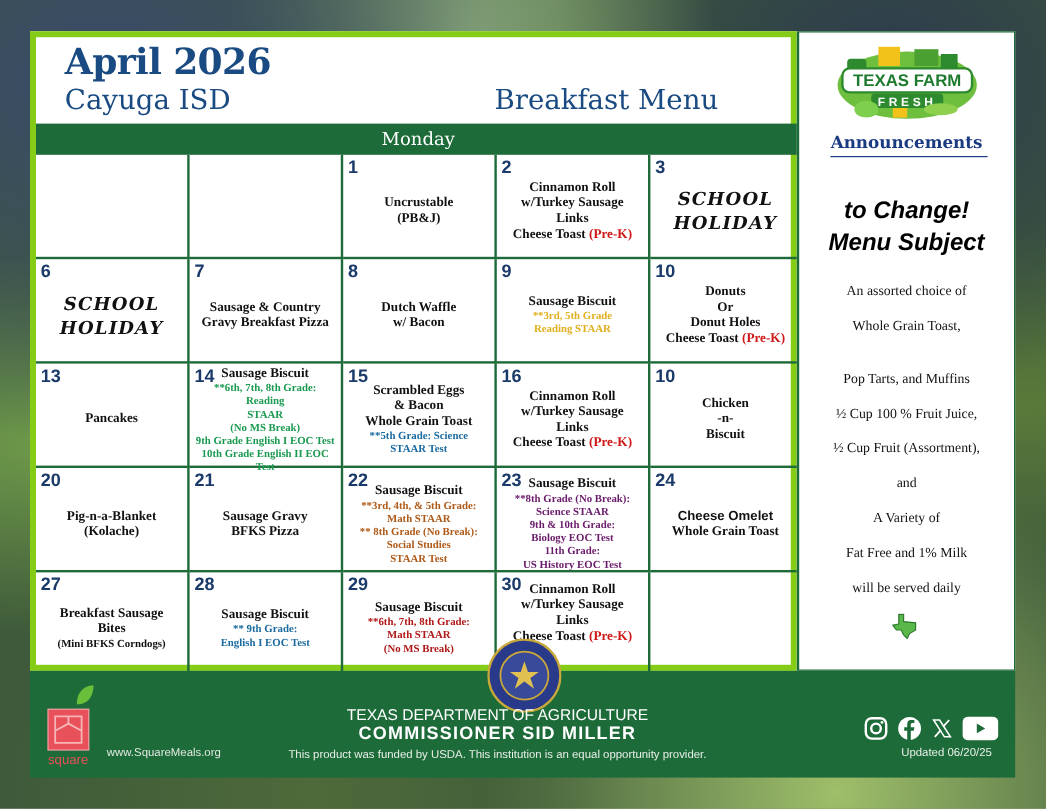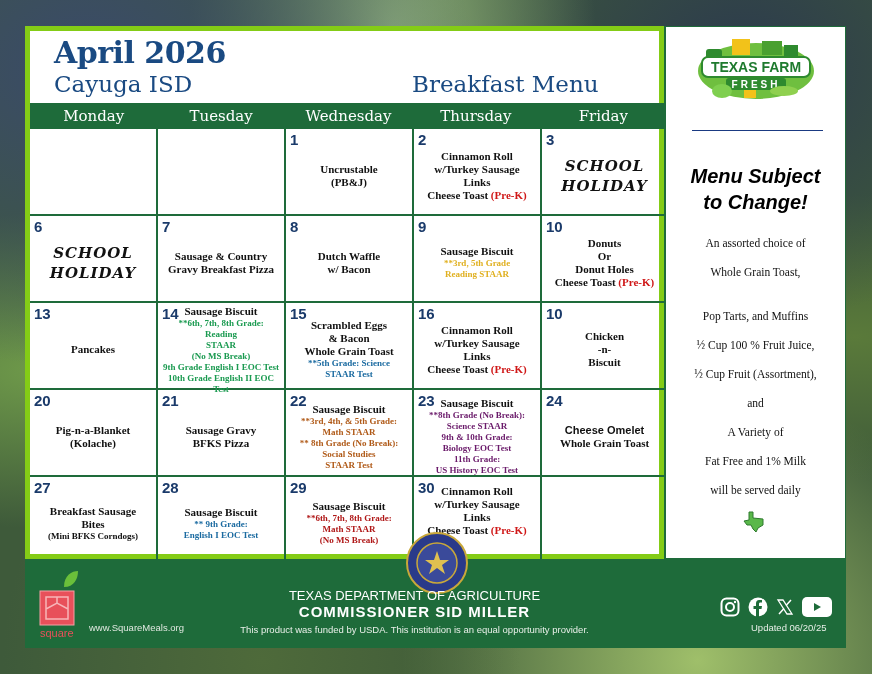--- a/index.html
+++ b/index.html
@@ -13,21 +13,21 @@
       radial-gradient(ellipse at 30% 98%, #4e6a3a 0%, transparent 30%),
       radial-gradient(ellipse at 80% 98%, #9fbf6a 0%, transparent 30%),
       #3e5a3a;
     font-family:"Liberation Serif", serif;}
   .sheet{position:absolute;left:25px;top:26px;width:821px;height:622px;}
   .main{position:absolute;left:0;top:0;width:639px;height:533px;background:#fff;border:5px solid #84cc16;box-sizing:border-box;}
   .side{position:absolute;left:639px;top:0;width:182px;height:533px;background:#fff;border:1px solid #1e6b3a;border-left:2px solid #1e6b3a;box-sizing:border-box;}
   .title{position:absolute;left:24px;top:4px;font-family:"DejaVu Serif", serif;font-weight:bold;font-size:30px;color:#1a4a82;letter-spacing:-0.5px;}
   .school{position:absolute;left:24px;top:40px;font-family:"DejaVu Serif", serif;font-size:23px;color:#1a4a82;}
   .menu-name{position:absolute;left:382px;top:40px;font-family:"DejaVu Serif", serif;font-size:23px;color:#1a4a82;}
-  .days{position:absolute;left:0;top:72px;width:637px;height:26px;background:#1e6b3a;display:flex;}
+  .days{position:absolute;left:0;top:72px;width:637px;height:26px;background:#1e6b3a;display:flex;flex-direction:column;}
   .days div{flex:1;color:#fff;font-family:"DejaVu Serif", serif;font-size:15px;text-align:center;line-height:26px;}
   .grid{position:absolute;left:0;top:98px;width:637px;height:434px;display:grid;grid-template-columns:128px 128px 128px 128px 125px;grid-template-rows:87px 87px 87px 87px 86px;}
   .cell{border-right:2px solid #1e6b3a;border-bottom:2px solid #1e6b3a;position:relative;box-sizing:border-box;text-align:center;font-weight:bold;font-size:11px;line-height:13px;color:#111;}
   .cell:nth-child(5n){border-right:none;}
   .num{position:absolute;left:4px;top:4px;font-family:"Liberation Sans", sans-serif;font-weight:bold;font-size:15px;color:#1a3a6a;}
   .content{position:absolute;left:4px;right:4px;top:0;bottom:0;display:flex;flex-direction:column;justify-content:center;align-items:center;}
   .content.top{justify-content:flex-start;padding-top:8px;}
   .holiday{font-family:"DejaVu Serif", serif;font-weight:bold;font-size:15px;line-height:20px;letter-spacing:1px;font-style:italic;}
   .note{font-size:9px;line-height:11px;}
   .prek{color:#d01818;}
@@ -270,24 +270,25 @@
       <rect x="92" y="10" width="14" height="12" fill="#2e8a2e"></rect>
       <rect x="14" y="14" width="16" height="10" rx="3" fill="#2e8a2e"></rect>
       <rect x="10" y="22" width="108" height="20" rx="6" fill="#fff" stroke="#2e8a2e" stroke-width="2"></rect>
       <text x="64" y="37" text-anchor="middle" font-family="Liberation Sans, sans-serif" font-weight="bold" font-size="14" fill="#1e7a2e">TEXAS FARM</text>
       <rect x="34" y="43" width="60" height="12" rx="3" fill="#2e8a2e"></rect>
       <text x="64" y="53" text-anchor="middle" font-family="Liberation Sans, sans-serif" font-weight="bold" font-size="10" letter-spacing="3" fill="#fff">FRESH</text>
       <ellipse cx="30" cy="56" rx="10" ry="7" fill="#7fcf4f"></ellipse>
       <ellipse cx="92" cy="56" rx="14" ry="5" fill="#8fd04f"></ellipse>
       <rect x="52" y="55" width="12" height="8" fill="#f2c21a"></rect>
     </svg>
+    <div class="ann">Announcements</div>
     <div class="ann-line"></div>
     <div class="subj">
+      <div>to Change!</div>
       <div>Menu Subject</div>
-      <div>to Change!</div>
     </div>
     <div class="side-lines">
       <div>An assorted choice of</div>
       <div style="height:44px">
         <div style="height:14px">Whole Grain Toast,</div>
       </div>
       <div>Pop Tarts, and Muffins</div>
       <div>½ Cup 100 % Fruit Juice,</div>
       <div>½ Cup Fruit (Assortment),</div>
       <div>and</div>

